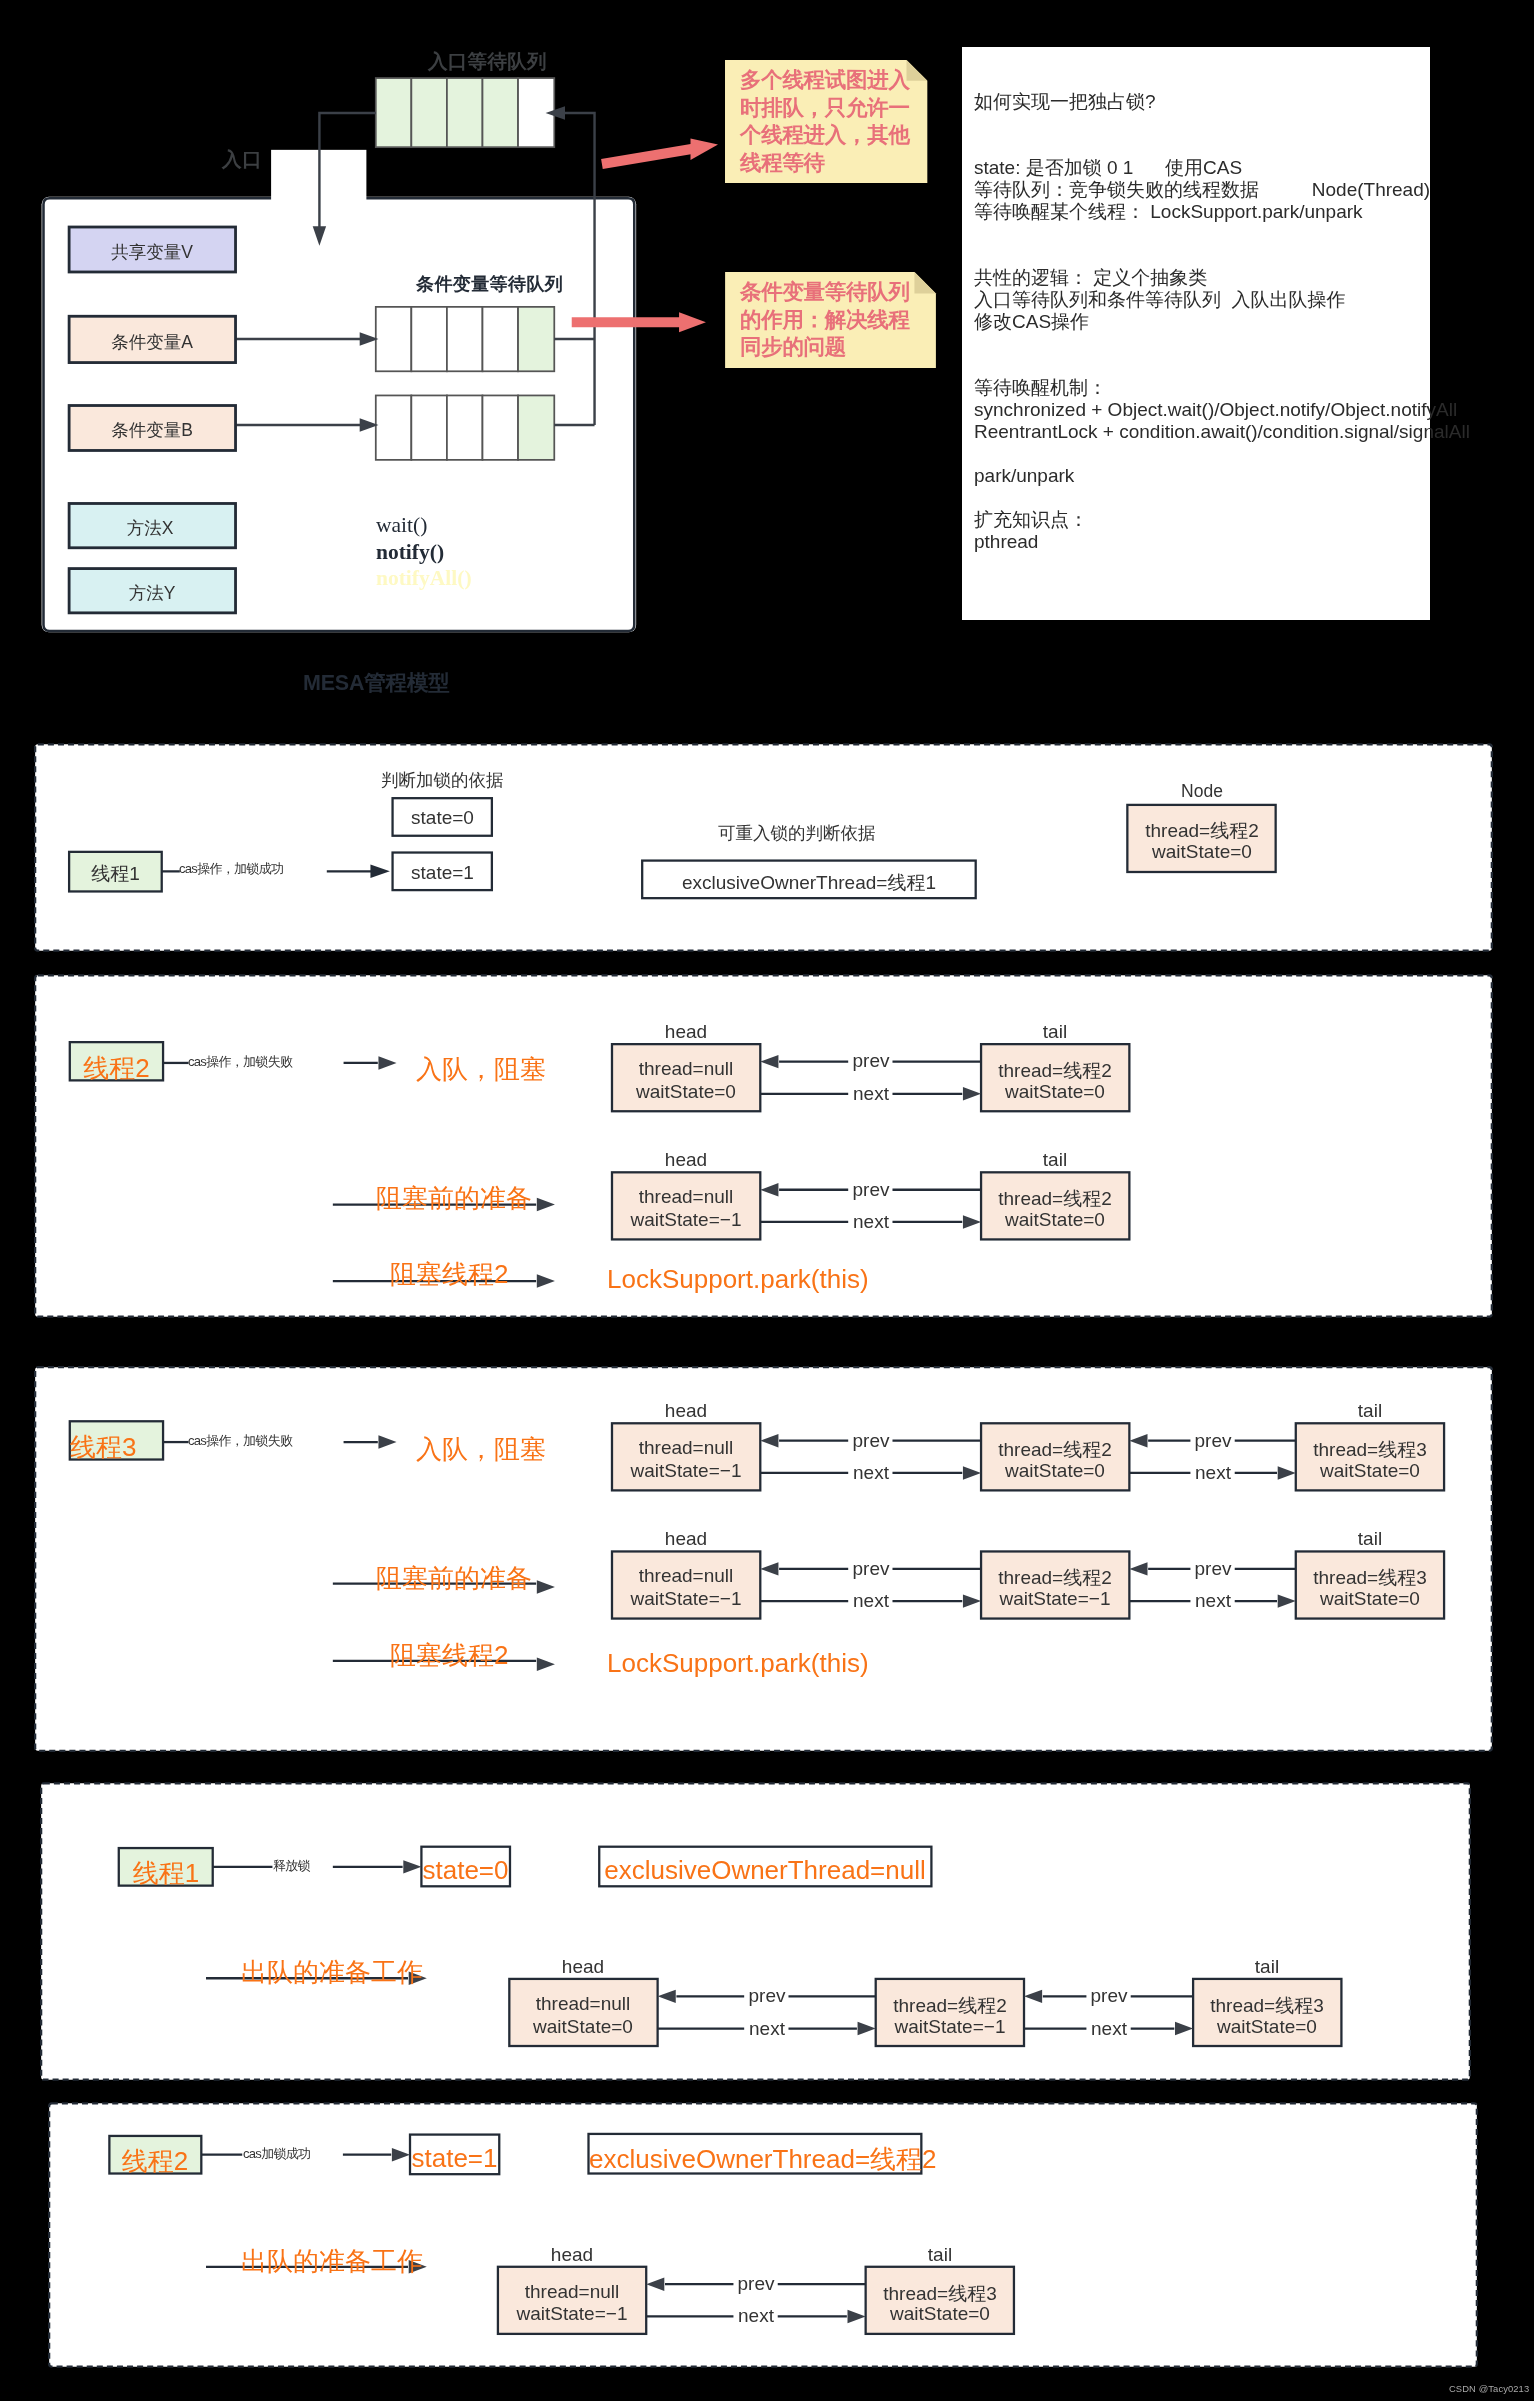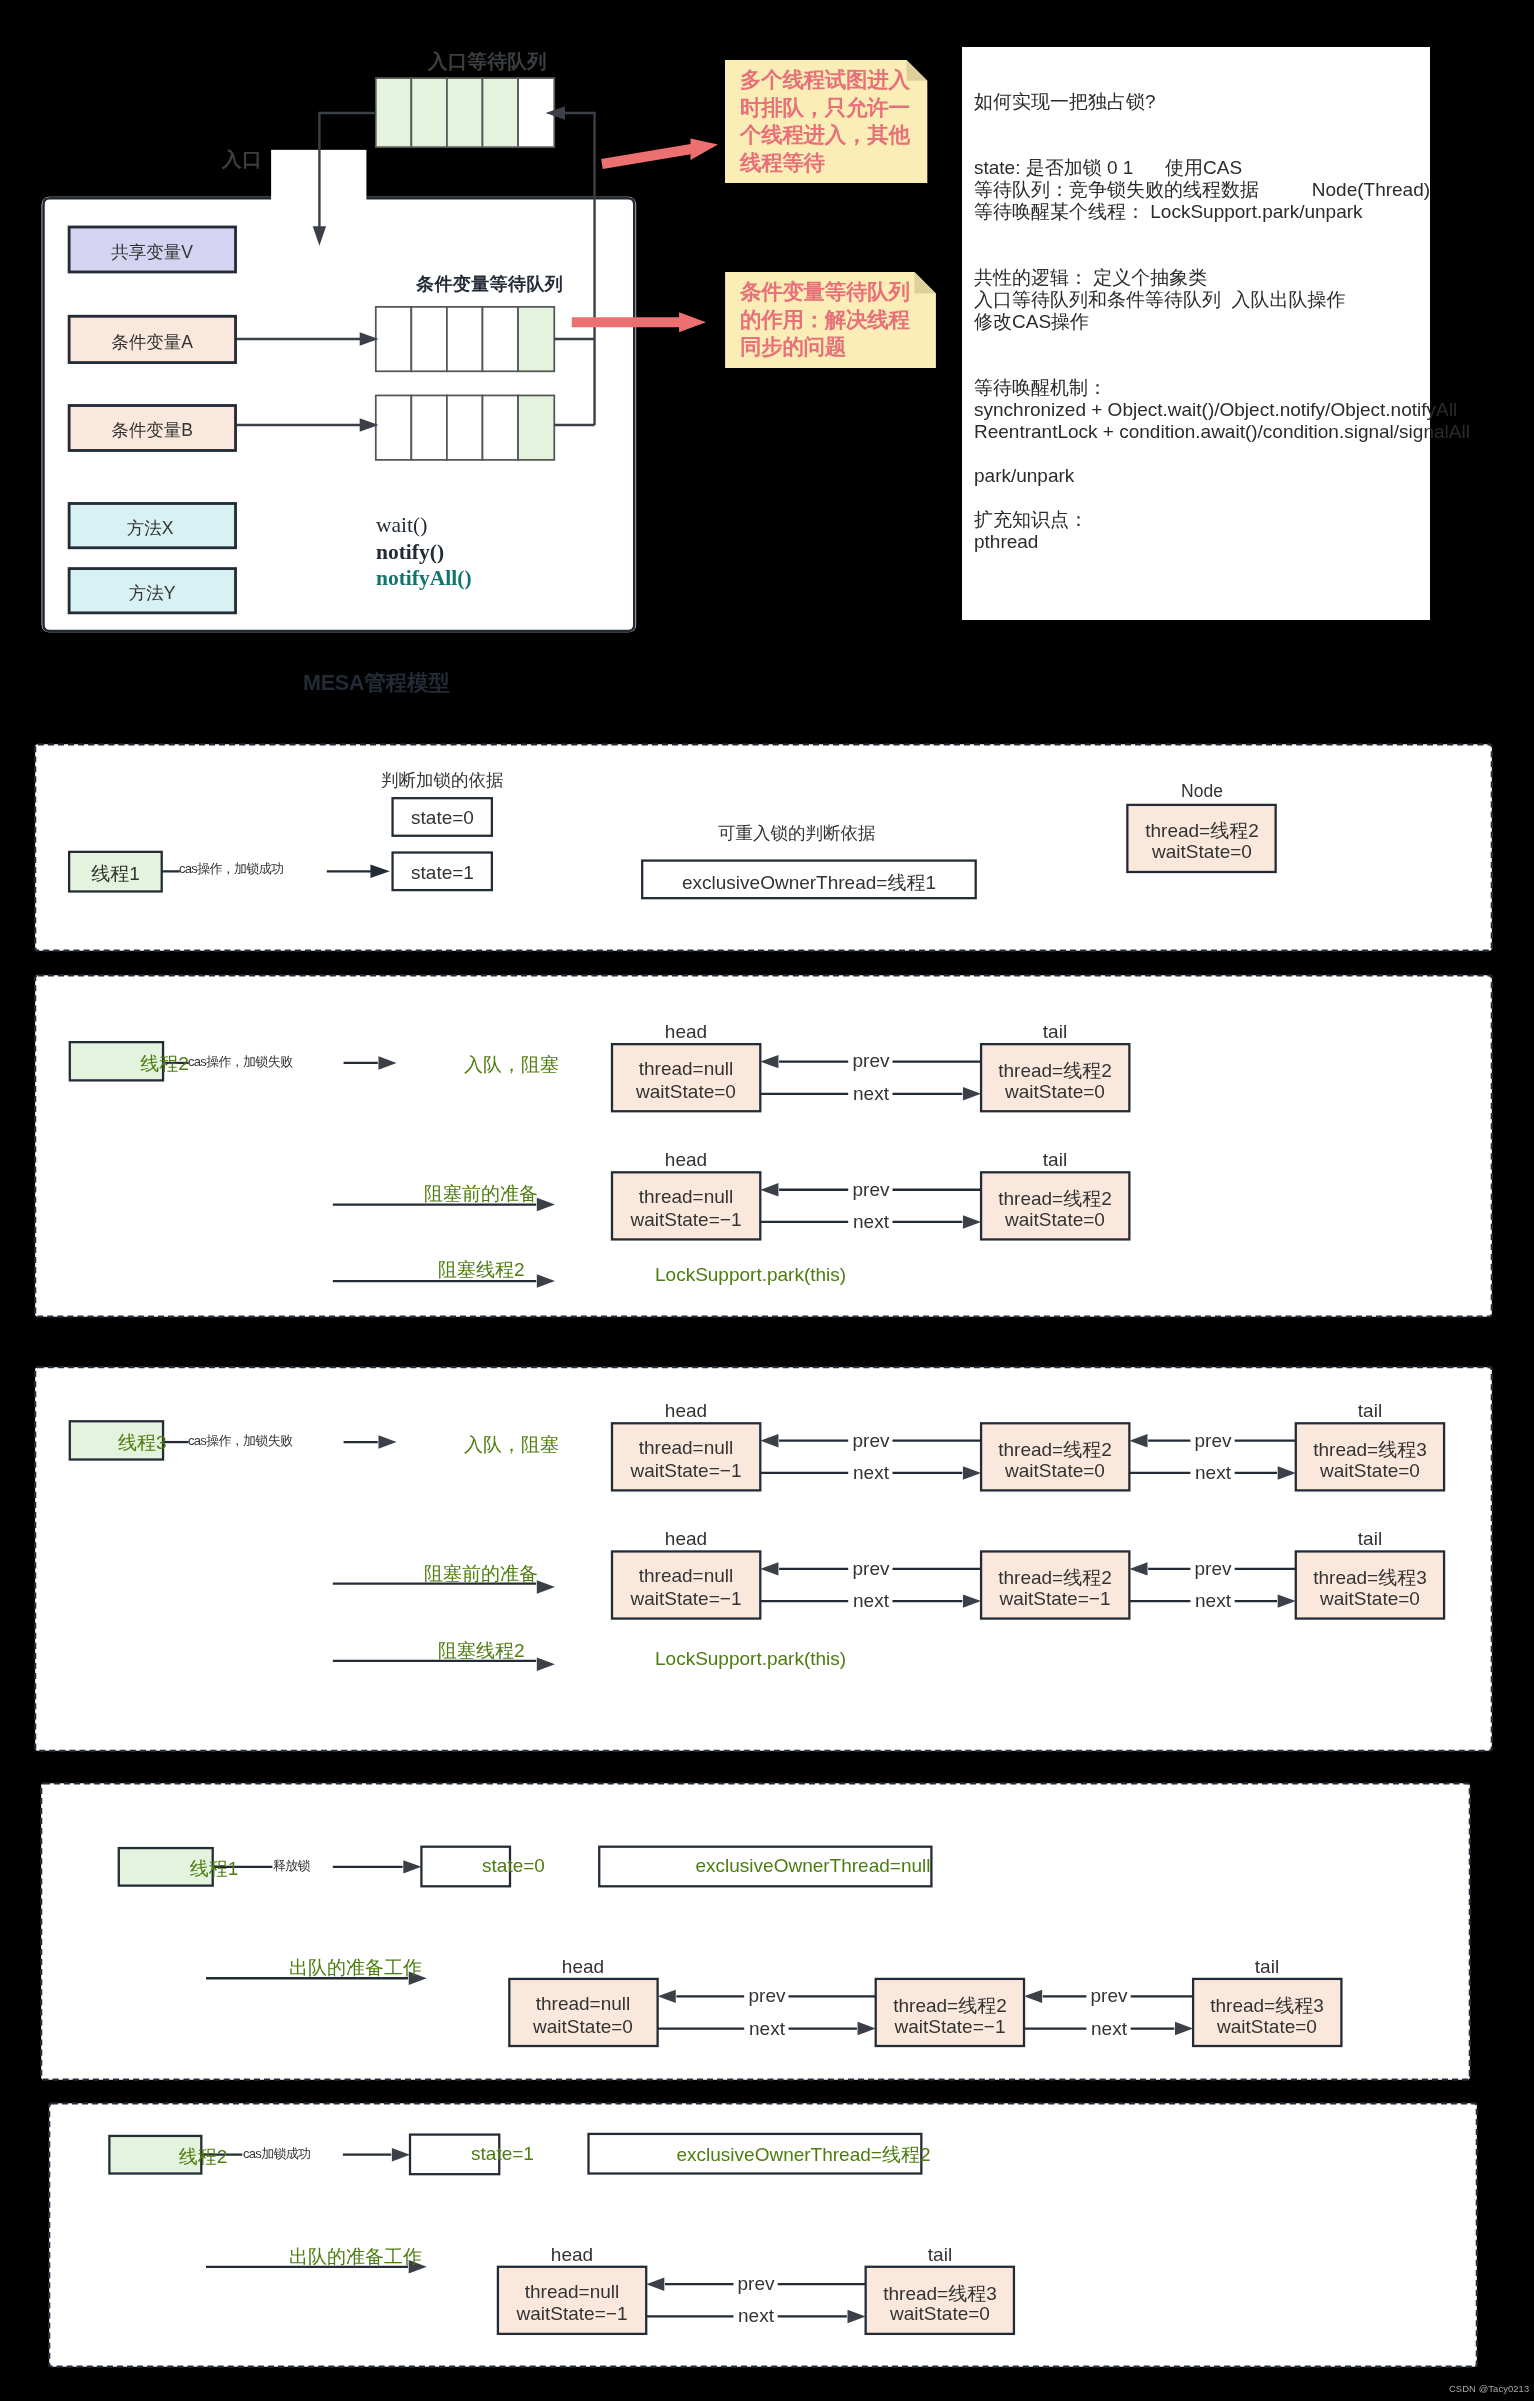--- a/index.html
+++ b/index.html
@@ -8,21 +8,21 @@
   font-family:"Liberation Sans","DejaVu Sans",sans-serif;
   -webkit-font-smoothing:antialiased;}
 #root{position:relative;width:1534px;height:2401px;background:#000;}
 .abs{position:absolute;}
 svg{display:block;overflow:visible;}
 .lbl{position:absolute;white-space:nowrap;color:#262f3a;}
 .pl{height:22px;line-height:22px;overflow:visible;}
 .s1t{font-size:19px;color:#333333;}
 .edge{font-size:13px;color:#333333;letter-spacing:-0.7px;}
 .s1c{font-size:17.5px;color:#333333;}
-.bt{font-size:19px;color:#4d7c0f;margin-left:48px;}
+.bt{font-size:26px;color:#f97316;}
 .nt{font-size:19px;color:#333333;}
 .nl{font-size:19px;color:#333333;}
 .pn{font-size:19px;color:#333333;}
 </style>
 </head>
 <body>
 
 <div id="root">
 
 <svg class="abs" style="left:0;top:0;" width="1534" height="705" viewBox="0 0 2286 1050">
@@ -121,21 +121,21 @@
 <div class="lbl" style="left:428px;top:48px;font-size:19.5px;font-weight:bold;color:#3c3f42;letter-spacing:0.3px;">入口等待队列</div>
 <div class="lbl" style="left:222px;top:146px;font-size:19.5px;font-weight:bold;color:#3c3f42;letter-spacing:0.7px;">入口</div>
 <div class="lbl" style="left:416px;top:272px;font-size:18px;font-weight:bold;color:#232b36;letter-spacing:0.4px;">条件变量等待队列</div>
 <div class="lbl" style="left:69px;top:240px;width:166px;text-align:center;font-size:17.5px;color:#333333;">共享变量V</div>
 <div class="lbl" style="left:69px;top:330px;width:166px;text-align:center;font-size:17.5px;color:#333333;">条件变量A</div>
 <div class="lbl" style="left:69px;top:418px;width:166px;text-align:center;font-size:17.5px;color:#333333;">条件变量B</div>
 <div class="lbl" style="left:69px;top:516px;width:162px;text-align:center;font-size:17.5px;color:#333333;">方法X</div>
 <div class="lbl" style="left:69px;top:581px;width:166px;text-align:center;font-size:17.5px;color:#333333;">方法Y</div>
 <div class="lbl" style="left:376px;top:513px;font-size:21.5px;font-weight:normal;font-family:'Liberation Serif',serif;color:#232b36;">wait()</div>
 <div class="lbl" style="left:376px;top:540px;font-size:21.5px;font-weight:bold;font-family:'Liberation Serif',serif;color:#232b36;">notify()</div>
-<div class="lbl" style="left:376px;top:566px;font-size:21.5px;font-weight:bold;font-family:'Liberation Serif',serif;color:#0f766e;">notifyAll()</div>
+<div class="lbl" style="left:376px;top:566px;font-size:21.5px;font-weight:bold;font-family:'Liberation Serif',serif;color:#fef9c3;">notifyAll()</div>
 <div class="lbl" style="left:303px;top:668px;font-size:21.5px;font-weight:bold;color:#232b36;letter-spacing:-0.2px;">MESA管程模型</div>
 
 <svg class="abs" style="left:34px;top:743px;" width="1459" height="209" viewBox="0 0 2174 311">
       <rect x="1.7" y="1.7" width="2170.6" height="307.6" rx="4" fill="#ffffff" stroke="#232b36" stroke-width="3.4" stroke-dasharray="9 6"></rect>
     </svg>
 <svg class="abs" style="left:0;top:743px;" width="1534" height="209" viewBox="0 0 2286 311">
   <rect x="103" y="162" width="138" height="59" fill="#e4f3dd" stroke="#232b36" stroke-width="3.4"></rect>
   <rect x="585" y="82" width="148" height="56" fill="#ffffff" stroke="#232b36" stroke-width="3.4"></rect>
   <rect x="585" y="163" width="148" height="56" fill="#ffffff" stroke="#232b36" stroke-width="3.4"></rect>
   <rect x="957" y="175" width="497" height="56" fill="#ffffff" stroke="#232b36" stroke-width="3.4"></rect>

